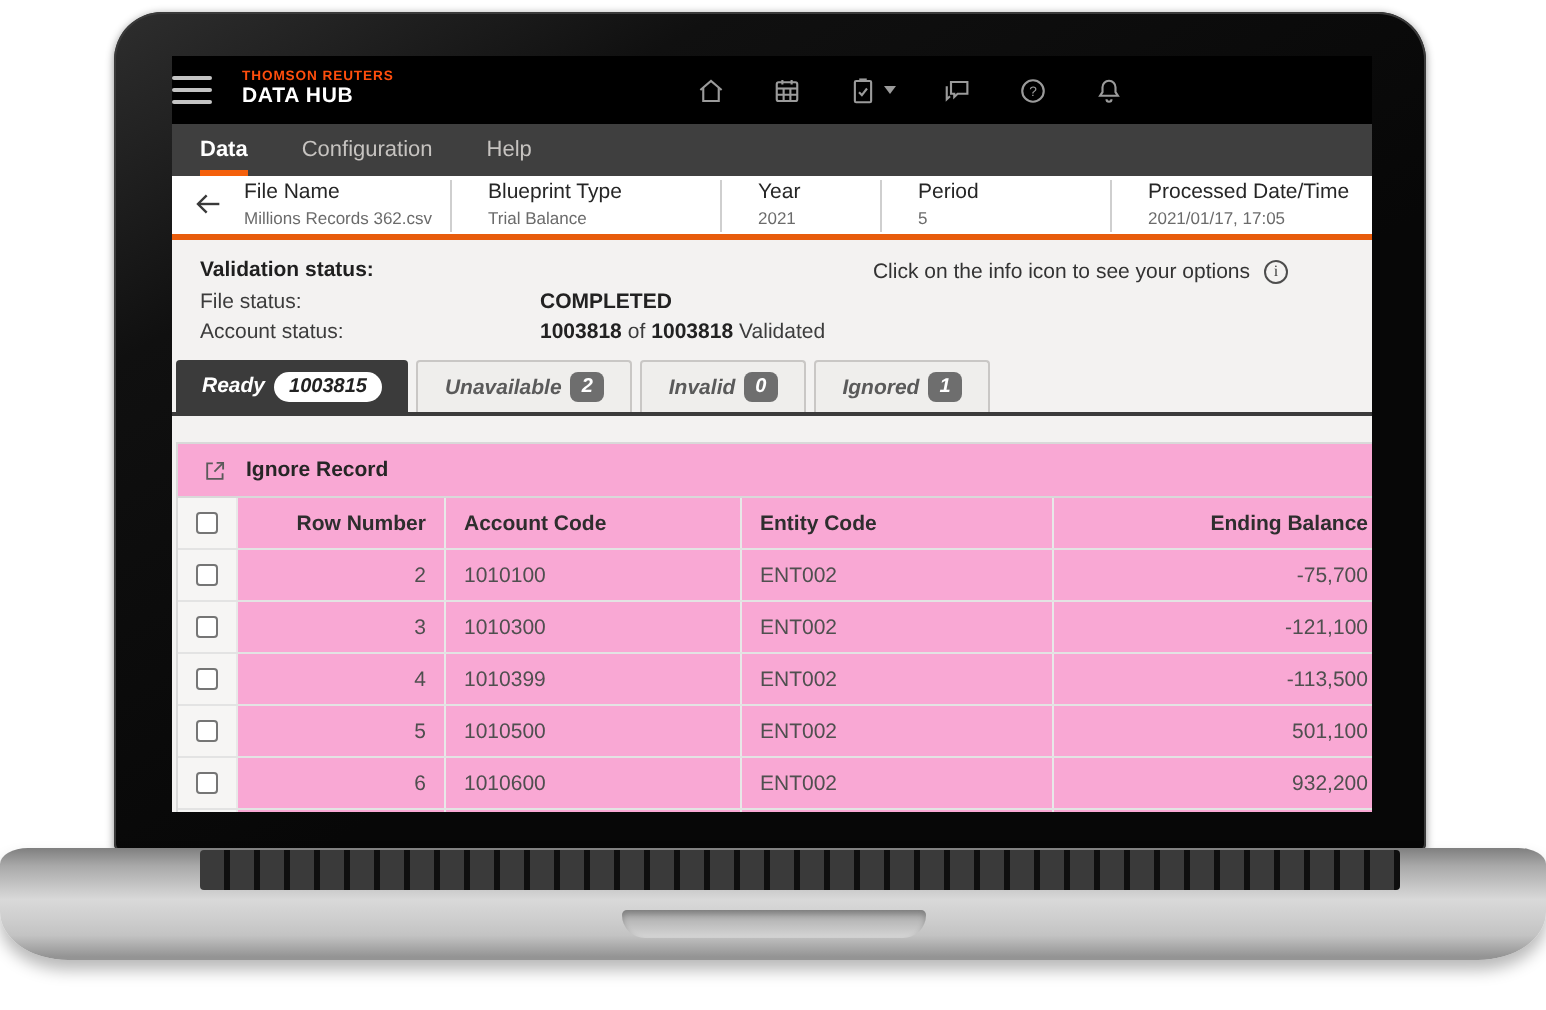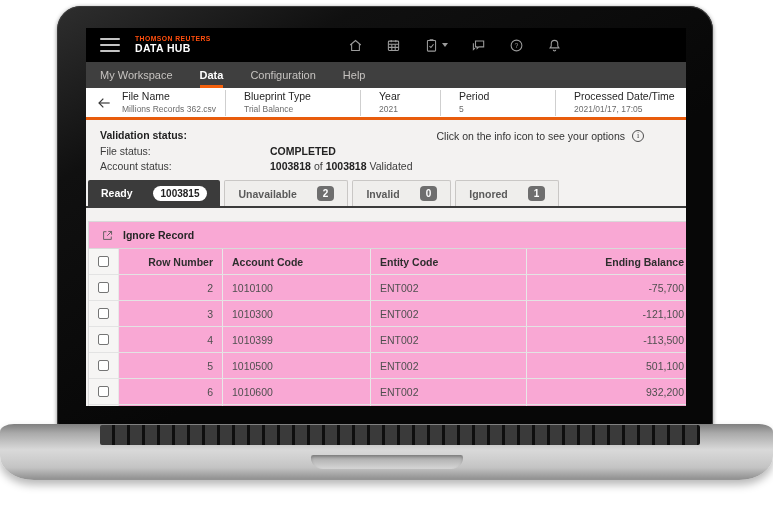--- a/index.html
+++ b/index.html
@@ -35,21 +35,21 @@
   }
   .notch {
     position:absolute; left:50%; transform:translateX(-50%); top:31px;
     width:152px; height:14px;
     background:linear-gradient(#a6a6a6,#d6d6d6);
     border-radius:3px 3px 14px 14px;
     box-shadow:inset 0 2px 3px rgba(0,0,0,.25);
   }
 
   
-  .appbar { height:34px; background:#000; display:flex; align-items:center; padding-left:14px; }
+  .appbar { height:34px; background:#000; display:flex; align-items:center; }
   .hamburger { width:20px; display:flex; flex-direction:column; gap:4px; cursor:pointer; }
   .hamburger span { height:2px; background:#c4c4c4; border-radius:1px; }
   .logo { margin-left:15px; line-height:1.12; }
   .logo .brand { color:#ff4e0d; font-size:6.8px; font-weight:700; letter-spacing:.45px; }
   .logo .product { color:#fff; font-size:10.5px; font-weight:700; letter-spacing:.35px; }
   .appbar-icons { margin-left:auto; margin-right:124px; display:flex; align-items:center; gap:23px; }
   .ic { width:15px; height:15px; color:#9b9b9b; display:block; cursor:pointer; }
   .ic svg { width:100%; height:100%; stroke:currentColor; fill:none; stroke-width:1.7; }
   .tasks-wrap { display:flex; align-items:center; gap:3px; cursor:pointer; }
   .caret-down { width:0; height:0; border-left:3.5px solid transparent; border-right:3.5px solid transparent; border-top:4.5px solid #9b9b9b; }
@@ -75,21 +75,21 @@
   .vrow { display:flex; font-size:10.5px; color:#3c3c3c; margin-bottom:3.5px; }
   .vlabel { width:170px; flex-shrink:0; }
   .vtitle { font-weight:700; color:#1f1f1f; }
   .vbold { font-weight:700; color:#222; }
   .vval span + span { margin-left:3px; }
   .vhint { position:absolute; right:42px; top:10px; display:flex; align-items:center; gap:7px; font-size:10.5px; color:#333; }
   .info-badge { width:12px; height:12px; border:1px solid #4d4d4d; border-radius:50%; font-size:8px; line-height:10px; text-align:center; color:#3d3d3d; font-family:"Liberation Serif", serif; cursor:pointer; }
 
   
   .tabs { background:#f3f2f1; padding-left:2px; display:flex; gap:4px; }
-  .tab { height:26px; display:inline-flex; align-items:center; gap:20px; padding:0 13px; font-size:10.5px; font-weight:700; border-radius:2px 2px 0 0; cursor:pointer; }
+  .tab { height:26px; display:inline-flex; align-items:center; gap:4px; padding:0 13px; font-size:10.5px; font-weight:700; border-radius:2px 2px 0 0; cursor:pointer;font-style:italic; }
   .tab.active { background:#3b3b3b; color:#fff; }
   .badge { font-size:10px; font-weight:700; }
   .tab.active .badge { background:#fff; color:#222; border-radius:9px; padding:2px 8px; }
   .tab:not(.active) { background:#efeeec; color:#5a5a5a; border:1px solid #c9c7c5; border-bottom:none; }
   .tab:not(.active) .badge { background:#6e6e6e; color:#fff; border-radius:4px; padding:2px 6px; min-width:9px; text-align:center; }
   .tab-underline { height:2px; background:#3b3b3b; }
   .content-gap { height:13px; background:#f3f2f1; }
 
   
   .card { margin-left:2px; background:#f9a8d4; border:1px solid #d9d9d9; border-right:none; border-bottom:none; height:185px; overflow:hidden; }
@@ -163,21 +163,20 @@
           <span class="ic">
             <svg viewBox="0 0 24 24">
                 <path d="M12 3.8 c3 0 5.2 2.3 5.2 5.2 v3.9 l1.9 2.9 H4.9 l1.9 -2.9 V9 c0 -2.9 2.2 -5.2 5.2 -5.2 Z"></path>
                 <path d="M10 18.6 a2 2 0 0 0 4 0"></path>
               </svg>
           </span>
         </div>
       </div>
 
       <div class="navbar">
-        <div class="nav-item">My Workspace</div>
         <div class="nav-item active">Data</div>
         <div class="nav-item">Configuration</div>
         <div class="nav-item">Help</div>
       </div>
 
       <div class="filebar">
         <div class="back">
           <svg viewBox="0 0 24 24">
               <path d="M11 5.5 L4.5 12 L11 18.5"></path>
               <path d="M4.5 12 H20.5"></path>

